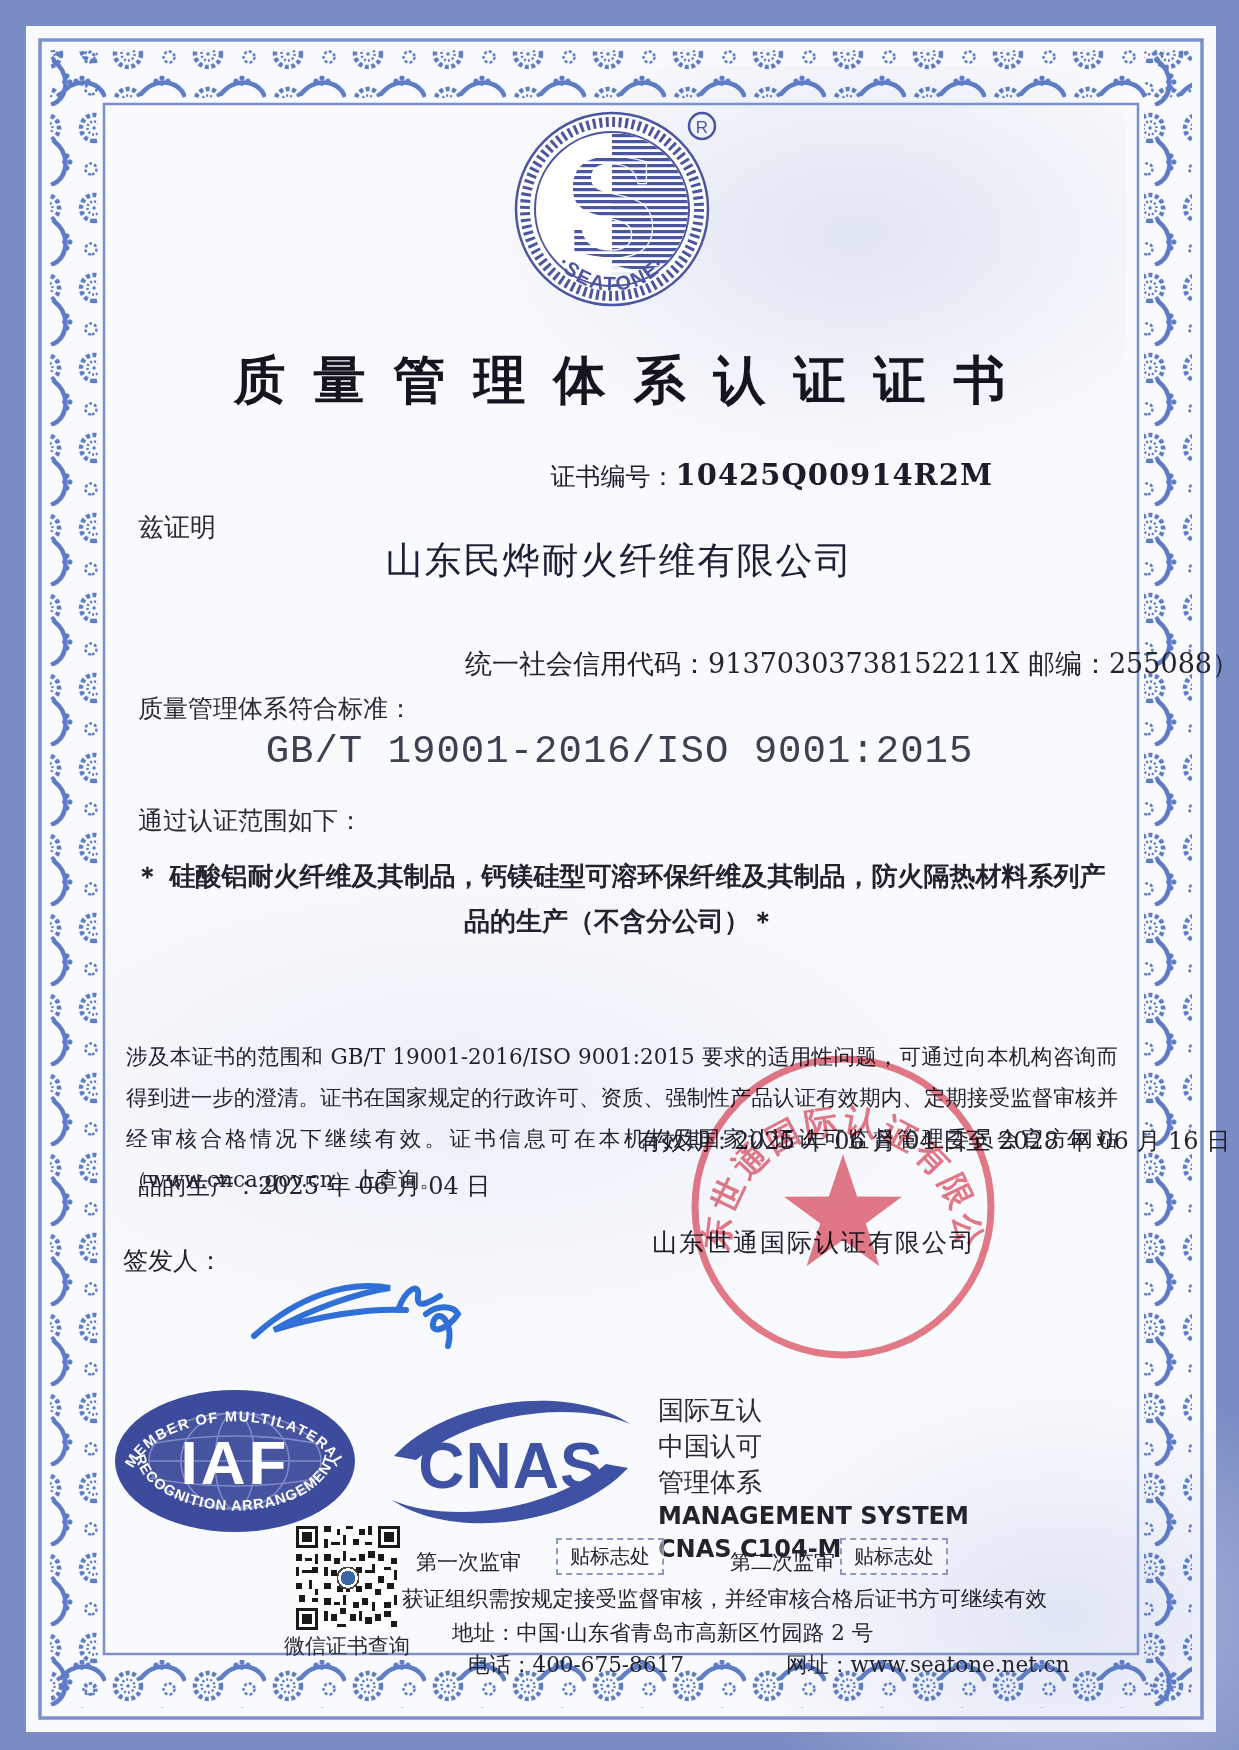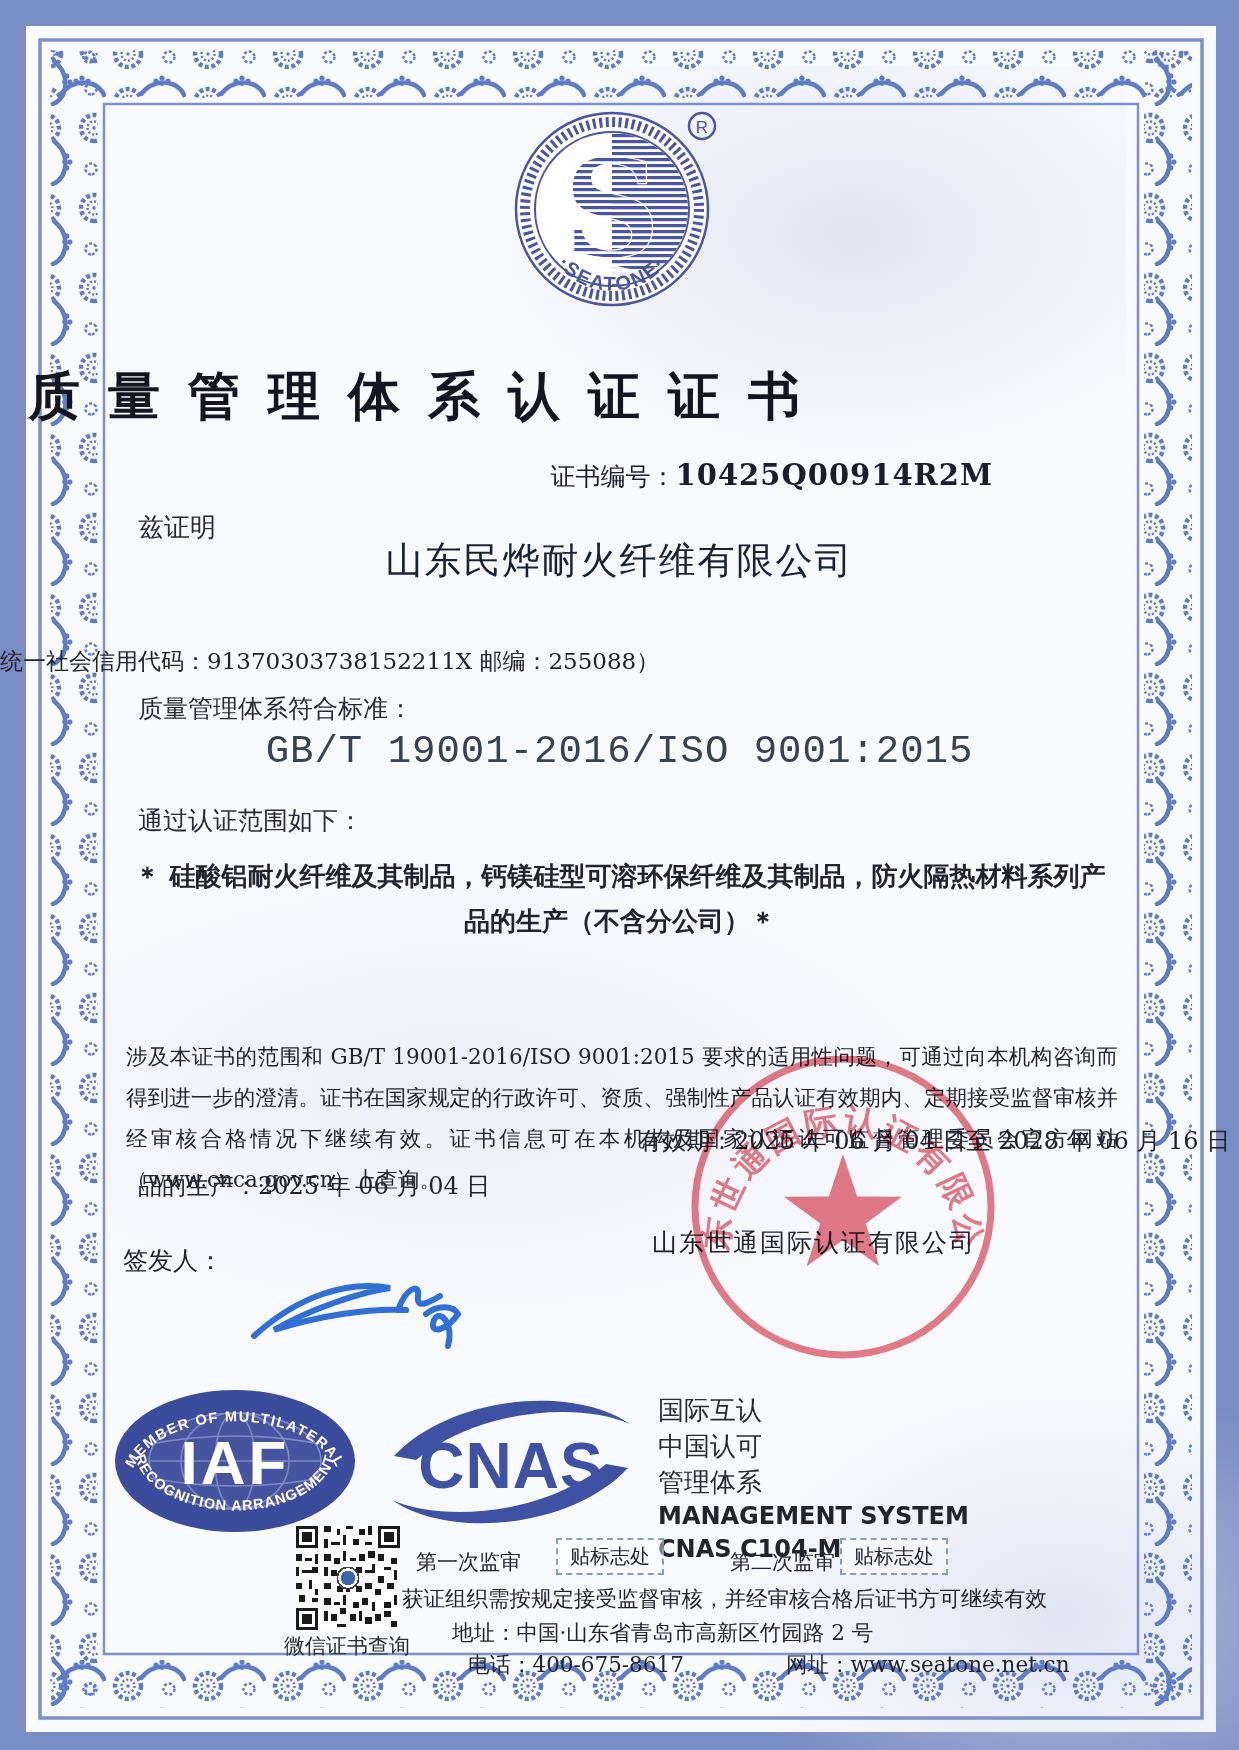--- a/index.html
+++ b/index.html
@@ -7,29 +7,29 @@
   .page{position:relative;width:1239px;height:1750px;background:#7a8cc4;overflow:hidden;}
   .sheet{position:absolute;left:26px;top:26px;width:1190px;height:1706px;background:#f9fafd;}
   .cloud1{position:absolute;left:420px;top:40px;width:680px;height:420px;
     background:radial-gradient(ellipse at 60% 40%, rgba(204,212,234,.55), rgba(204,212,234,0) 65%);}
   .cloud2{position:absolute;left:80px;top:820px;width:900px;height:500px;
     background:radial-gradient(ellipse at 40% 50%, rgba(222,228,243,.5), rgba(222,228,243,0) 70%);}
   .cloud3{position:absolute;left:700px;top:1350px;width:560px;height:400px;
     background:radial-gradient(ellipse at 60% 60%, rgba(208,216,238,.6), rgba(208,216,238,0) 70%);}
   .frame-svg{position:absolute;left:0;top:0;}
   .abs{position:absolute;}
-  .title{left:0;width:100%;top:346px;font-size:52px;font-weight:bold;
-    letter-spacing:28px;padding-left:28px;box-sizing:border-box;color:#15151f;margin-top:16px;}
+  .title{left:0;width:100%;top:346px;text-align:center;font-size:52px;font-weight:bold;
+    letter-spacing:28px;padding-left:28px;box-sizing:border-box;color:#15151f;}
   .certno{right:246px;top:458px;font-size:25px;color:#1d1d2a;white-space:nowrap;}
   .certno b{font-size:29px;letter-spacing:1px;}
   .hereby{left:138px;top:510px;font-size:26px;color:#2a2a34;}
   .company{left:0;width:100%;top:536px;text-align:center;font-size:37px;font-weight:400;
     font-family:"DejaVu Sans","Liberation Sans",sans-serif;color:#1c2036;letter-spacing:2px;}
   .addr1{left:0;width:100%;top:612px;text-align:center;font-size:23px;color:#23232e;}
-  .addr2{left:0;width:100%;top:646px;text-align:left;font-size:23px;color:#23232e;}
+  .addr2{left:0;width:100%;top:646px;text-align:right;font-size:27px;color:#23232e;}
   .stdlabel{left:138px;top:692px;font-size:25px;color:#2a2a34;}
   .standard{left:0;width:100%;top:730px;text-align:center;font-size:39px;color:#3c414f;
     font-family:Liberation Mono, monospace;letter-spacing:1px;}
   .scopelabel{left:138px;top:804px;font-size:25px;color:#2a2a34;}
   .scope{left:60px;width:1120px;top:854px;text-align:center;font-size:26px;font-weight:bold;
     font-family:"DejaVu Sans","Liberation Sans",sans-serif;color:#23232e;line-height:45px;}
   .legal{left:126px;width:992px;top:1036px;font-size:21.5px;color:#23232e;line-height:41px;
     text-align:justify;}
   .issue{left:138px;top:1170px;font-size:24px;color:#23232e;white-space:nowrap;}
   .valid{left:638px;top:1125px;font-size:24px;color:#23232e;white-space:nowrap;text-align:right;}

